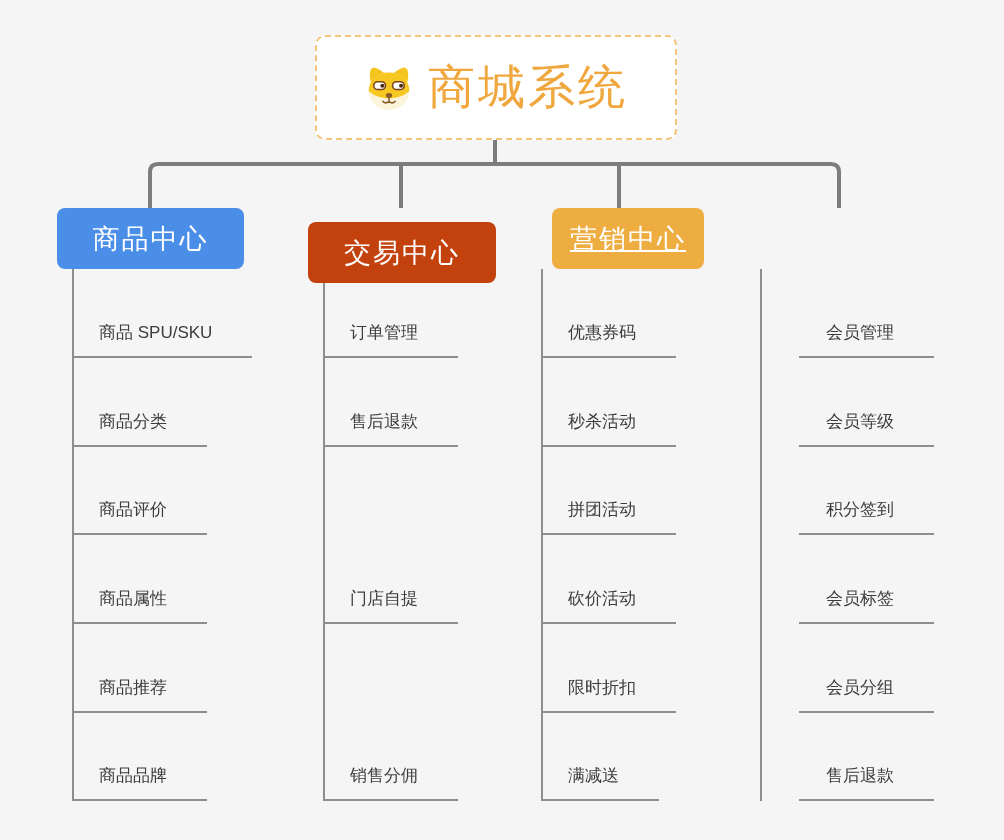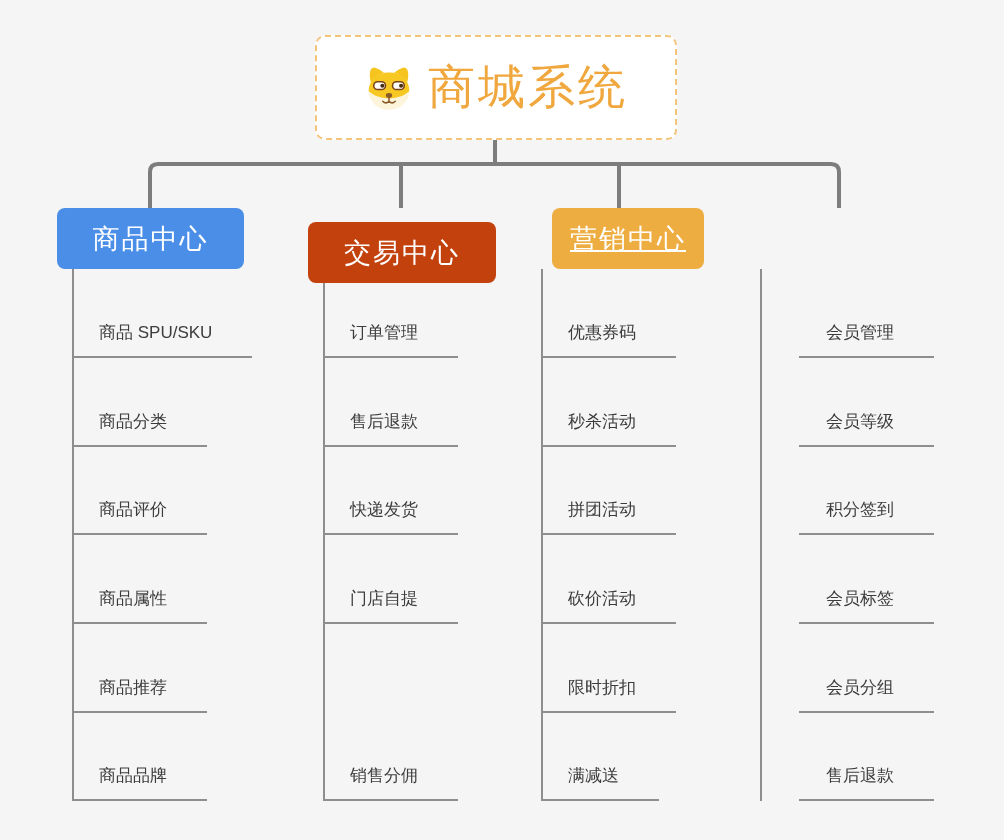--- a/index.html
+++ b/index.html
@@ -103,21 +103,20 @@
 
   <div class="child-node c0 r0">商品 SPU/SKU</div>
   <div class="child-node c0 r1">商品分类</div>
   <div class="child-node c0 r2">商品评价</div>
   <div class="child-node c0 r3">商品属性</div>
   <div class="child-node c0 r4">商品推荐</div>
   <div class="child-node c0 r5">商品品牌</div>
 
   <div class="child-node c1 r0">订单管理</div>
   <div class="child-node c1 r1">售后退款</div>
-  <div class="child-node c1 r2">快递发货</div>
   <div class="child-node c1 r3">门店自提</div>
   <div class="child-node c1 r5">销售分佣</div>
 
   <div class="child-node c2 r0">优惠券码</div>
   <div class="child-node c2 r1">秒杀活动</div>
   <div class="child-node c2 r2">拼团活动</div>
   <div class="child-node c2 r3">砍价活动</div>
   <div class="child-node c2 r4">限时折扣</div>
   <div class="child-node c2 r5">满减送</div>
 

